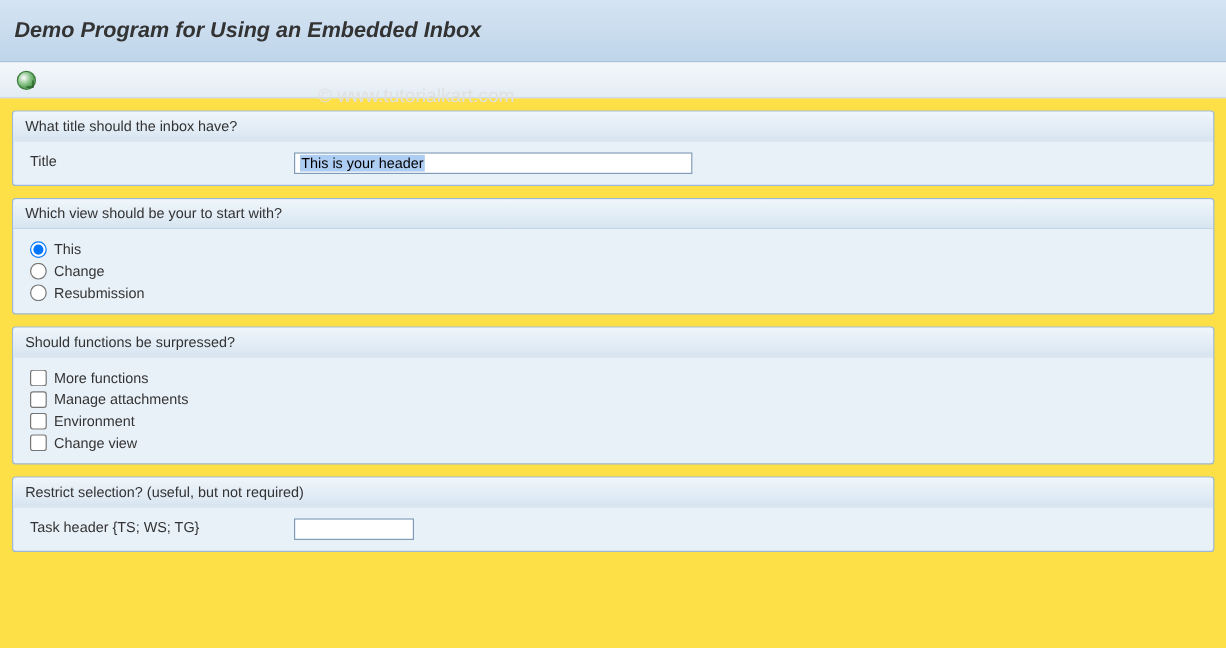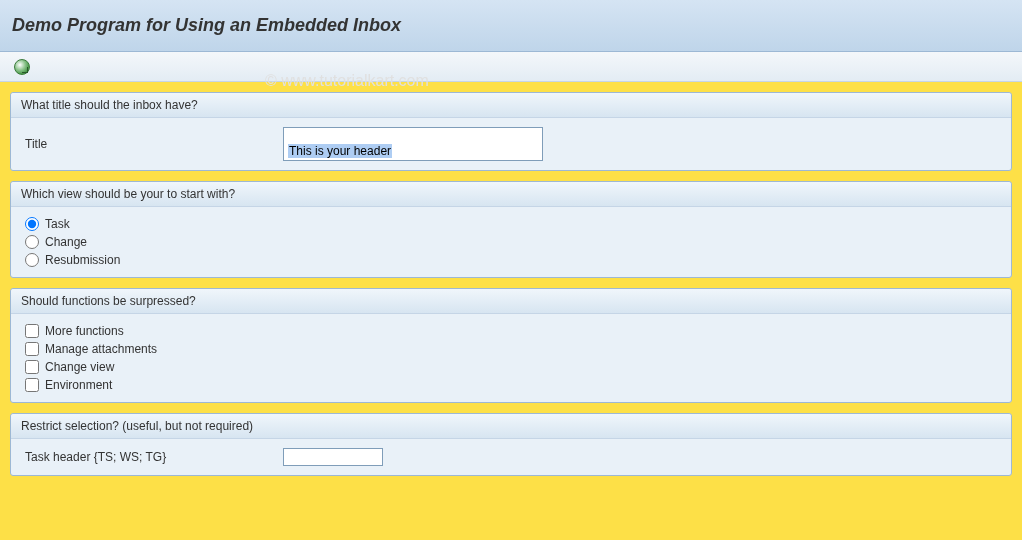--- a/index.html
+++ b/index.html
@@ -65,36 +65,35 @@
       padding: 5px 10px;
       font-size: 12px;
       color: #333;
       border-radius: 3px 3px 0 0;
     }
     .group-body {
       padding: 6px 14px;
     }
     .field-row {
       display: flex;
-      align-items: center;
+      align-items: flex-start;
       margin: 3px 0;
-      gap: 38px;
     }
     .label-col {
       width: 220px;
       font-size: 12px;
       color: #333;
     }
     .title-input {
       background: #dfe9f5;
       border: 1px solid #7f9db9;
-      padding: 16px 4px;
+      padding: 1px 4px;
       font-size: 12px;
       color: #000;
-      width: 260px;
+      width: 332px;
       height: 18px;
     }
     .title-input.selblue{
       background:#fff;
       color:#000;
     }
     .title-input-sel{
       background:#aecdf3;
       padding:0 1px;
     }
@@ -153,21 +152,21 @@
         <div class="title-input selblue"><span class="title-input-sel">This is your header</span></div>
       </div>
     </div>
   </div>
 
   <div class="group">
     <div class="group-header">Which view should be your to start with?</div>
     <div class="group-body">
       <label class="radio-row">
         <input type="radio" name="view" checked="" style="">
-        <span>Task</span>
+        <span>This</span>
       </label>
       <label class="radio-row">
         <input type="radio" name="view" style="">
         <span>Change</span>
       </label>
       <label class="radio-row">
         <input type="radio" name="view" style="">
         <span>Resubmission</span>
       </label>
     </div>
@@ -179,25 +178,25 @@
       <label class="check-row">
         <input type="checkbox" style="">
         <span>More functions</span>
       </label>
       <label class="check-row">
         <input type="checkbox" style="">
         <span>Manage attachments</span>
       </label>
       <label class="check-row">
         <input type="checkbox" style="">
+        <span>Environment</span>
+      </label>
+      <label class="check-row">
+        <input type="checkbox" style="">
         <span>Change view</span>
-      </label>
-      <label class="check-row">
-        <input type="checkbox" style="">
-        <span>Environment</span>
       </label>
     </div>
   </div>
 
   <div class="group">
     <div class="group-header">Restrict selection? (useful, but not required)</div>
     <div class="group-body">
       <div class="field-row">
         <div class="task-label">Task header {TS; WS; TG}</div>
         <input class="task-input" type="text" value="" style="">

